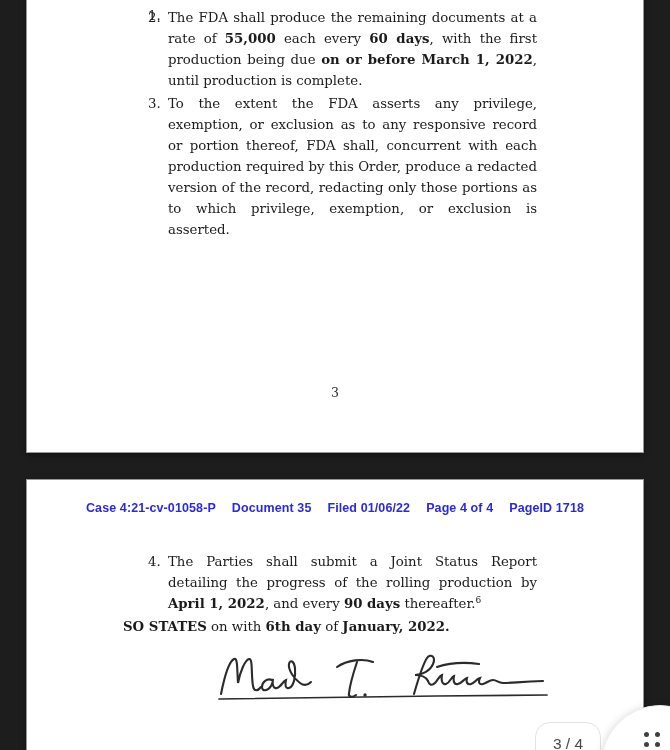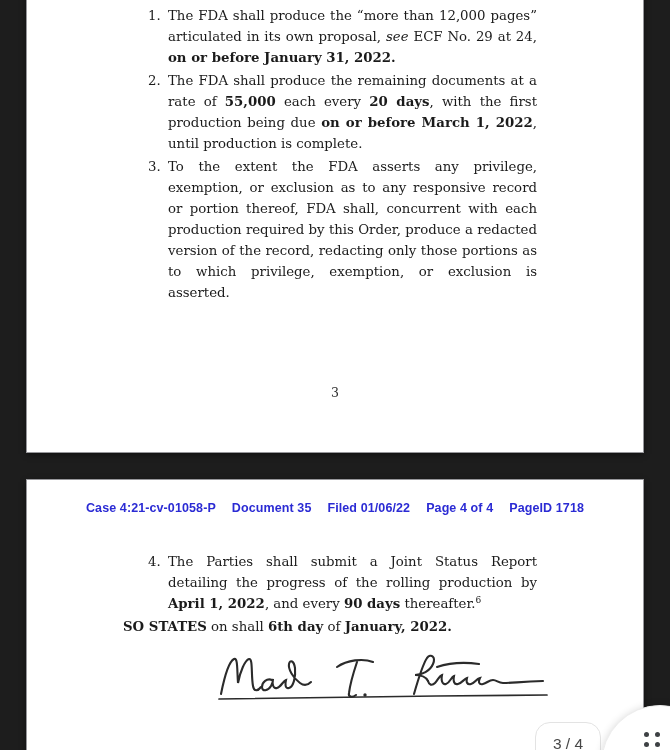--- a/index.html
+++ b/index.html
@@ -58,42 +58,41 @@
 </style>
 </head>
 <body>
 
 <div class="viewer">
 
   <div class="page" id="page-a">
     <div class="content" id="content-a">
       <div class="li">
         <span class="num">1.</span>
-        <div class="li-text"><span>The FDA shall produce the “more than 12,000 pages” articulated in its own proposal, </span><span class="seg-i">see</span><span> ECF No. 29 at 24, </span><span class="seg-b">on or before January 31, 2022.</span></div>
       </div>
       <div class="li">
         <span class="num">2.</span>
-        <div class="li-text"><span>The FDA shall produce the remaining documents at a rate of </span><span class="seg-b">55,000</span><span> each every </span><span class="seg-b">20 days</span><span>, with the first production being due </span><span class="seg-b">on or before March 1, 2022</span><span>, until production is complete.</span></div>
+        <div class="li-text"><span>The FDA shall produce the remaining documents at a rate of </span><span class="seg-b">55,000</span><span> each every </span><span class="seg-b">60 days</span><span>, with the first production being due </span><span class="seg-b">on or before March 1, 2022</span><span>, until production is complete.</span></div>
       </div>
       <div class="li">
         <span class="num">3.</span>
         <div class="li-text"><span>To the extent the FDA asserts any privilege, exemption, or exclusion as to any responsive record or portion thereof, FDA shall, concurrent with each production required by this Order, produce a redacted version of the record, redacting only those portions as to which privilege, exemption, or exclusion is asserted.</span></div>
       </div>
     </div>
     <div class="pagenum">3</div>
   </div>
 
   <div class="page" id="page-b">
     <div class="stamp" id="stamp" style="color: rgb(43, 43, 212);"><span>Case 4:21-cv-01058-P</span><span>Document 35</span><span>Filed 01/06/22</span><span>Page 4 of 4</span><span>PageID 1718</span></div>
     <div class="content" id="content-b">
       <div class="li">
         <span class="num">4.</span>
         <div class="li-text"><span>The Parties shall submit a Joint Status Report detailing the progress of the rolling production by </span><span class="seg-b">April 1, 2022</span><span>, and every </span><span class="seg-b">90 days</span><span> thereafter.</span><span class="seg-sup">6</span></div>
       </div>
-      <p class="so-line"><span class="seg-b">SO STATES</span><span> on shall </span><span class="seg-b">6th day</span><span> of </span><span class="seg-b">January, 2022.</span></p>
+      <p class="so-line"><span class="seg-b">SO STATES</span><span> on with </span><span class="seg-b">6th day</span><span> of </span><span class="seg-b">January, 2022.</span></p>
     </div>
 
     <div class="sig-block">
       <svg class="sig-svg" width="336" height="48" viewBox="0 0 336 48">
         <g fill="none" stroke="#2b2b2b" stroke-width="2.1" stroke-linecap="round">
           <path d="M4 40 C8 20 13 7 17 5 C21 3 20 17 21 29 C23 18 28 6 32 5 C36 4 34 21 36 32 C37 38 41 37 44 33"></path>
           <path d="M55 26 C50 24 45 28 45 33 C45 38 51 37 54 32 C56 29 56 26 56 25 C55 30 56 35 60 34 C64 33 66 27 69 26 C68 30 68 35 72 34 C76 33 79 24 78 14 C77 7 73 5 72 10 C71 15 76 24 83 29 C87 32 91 31 94 28"></path>
           <path d="M120 13 C130 6 146 4 156 8"></path>
           <path d="M140 8 C137 17 133 31 132 39 C131 43 135 44 139 41"></path>
           <circle cx="148" cy="41" r="1.7" fill="#2b2b2b" stroke="none"></circle>

